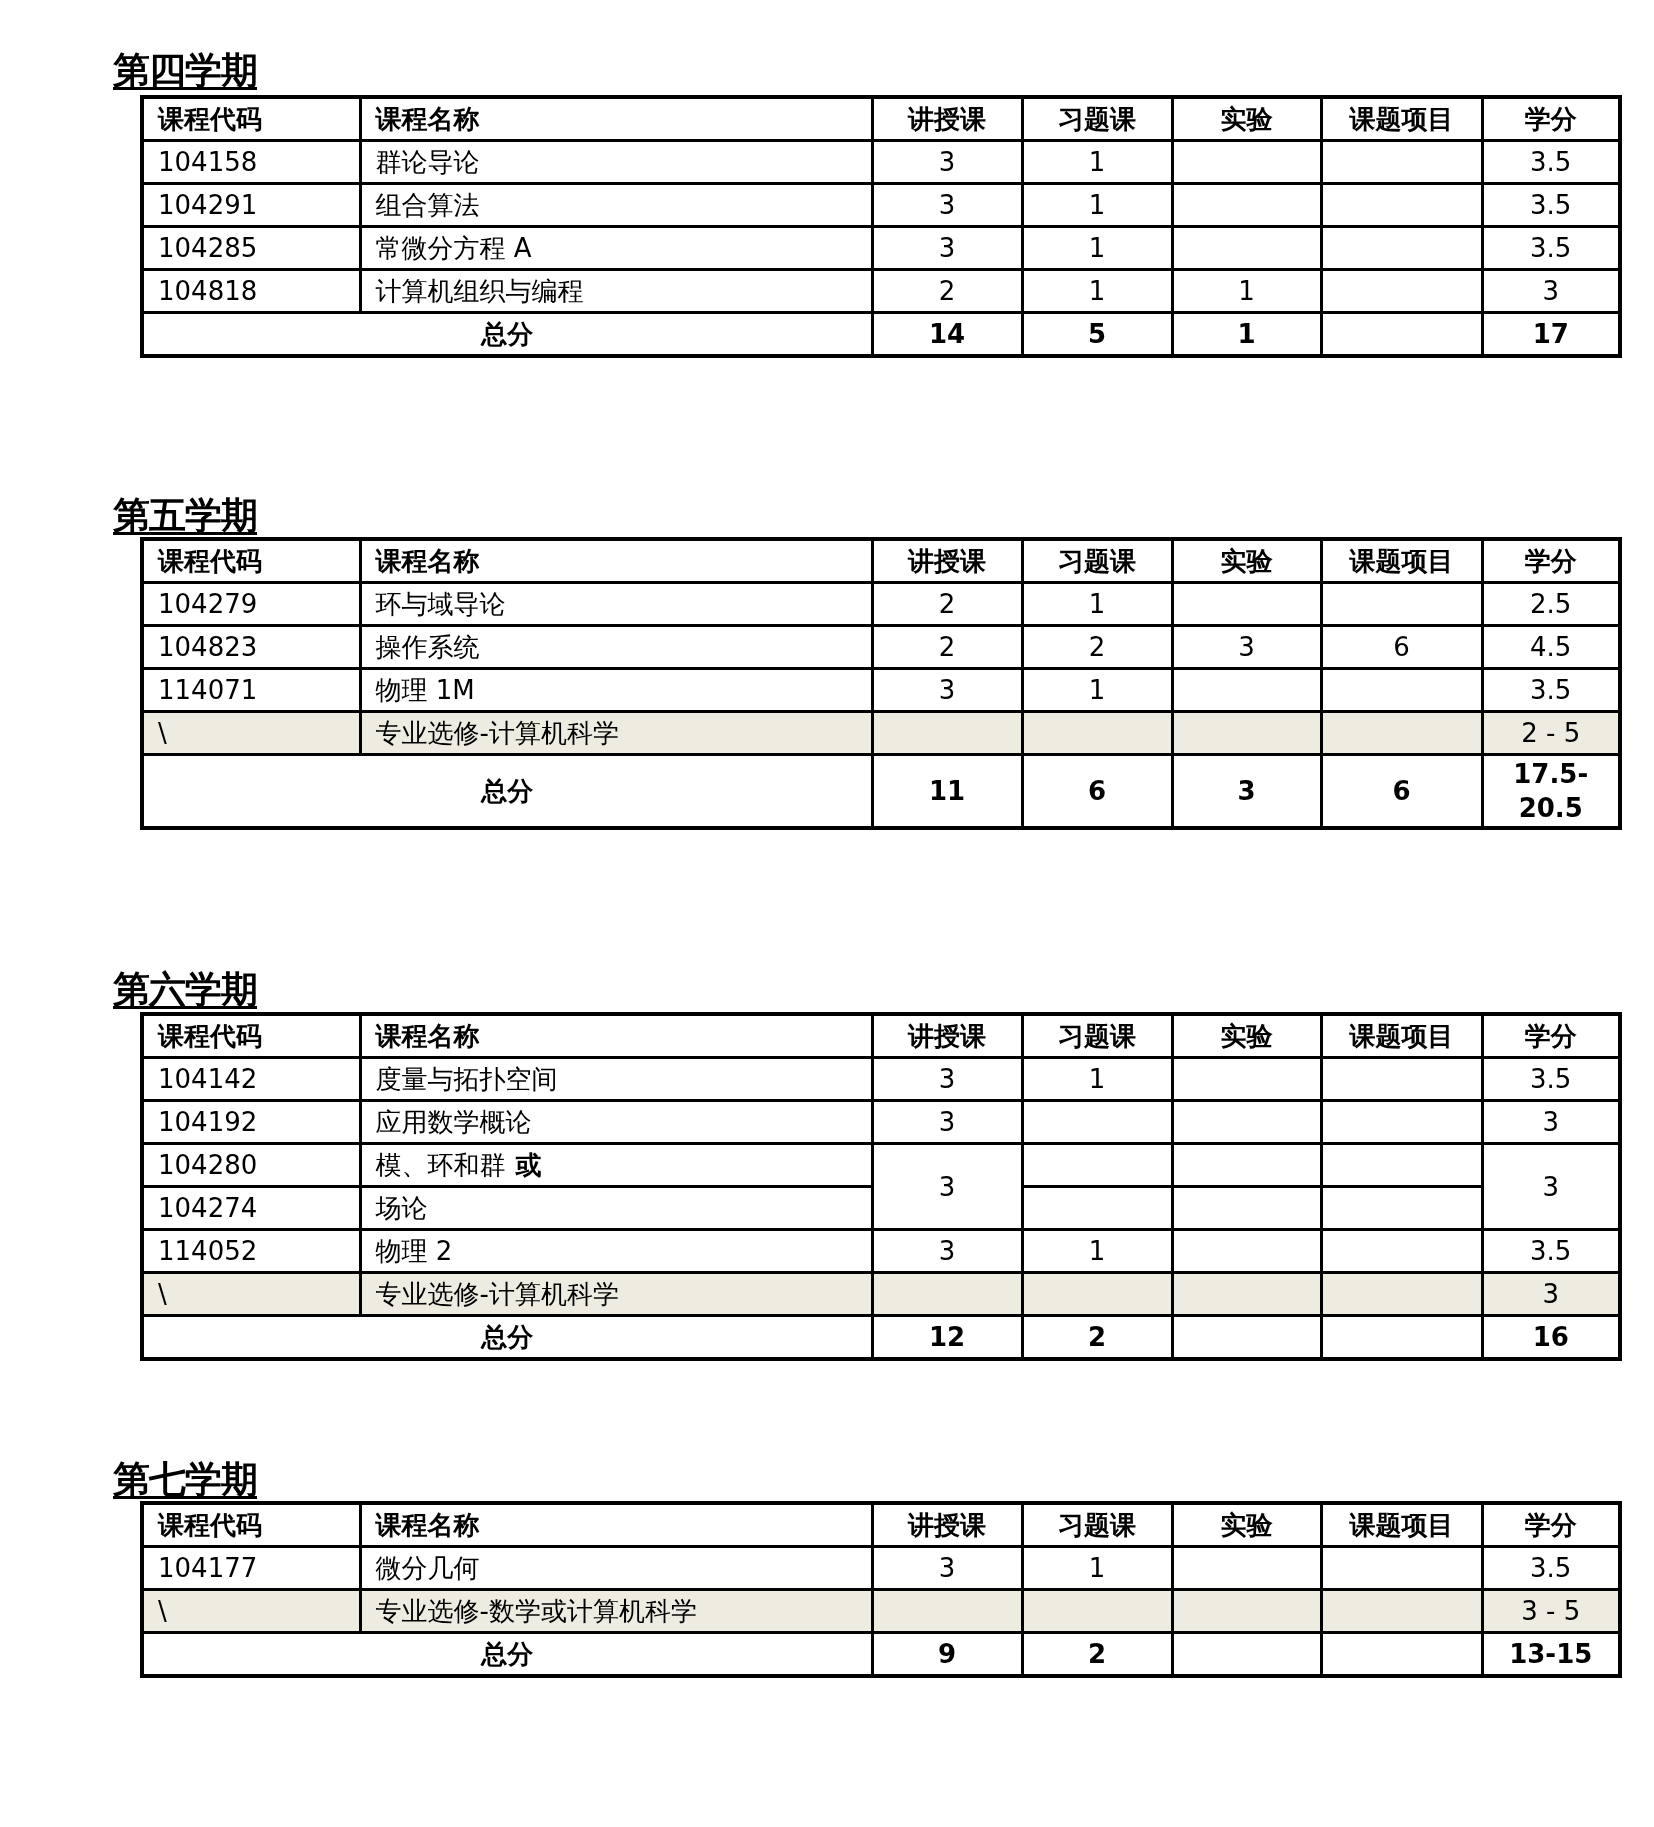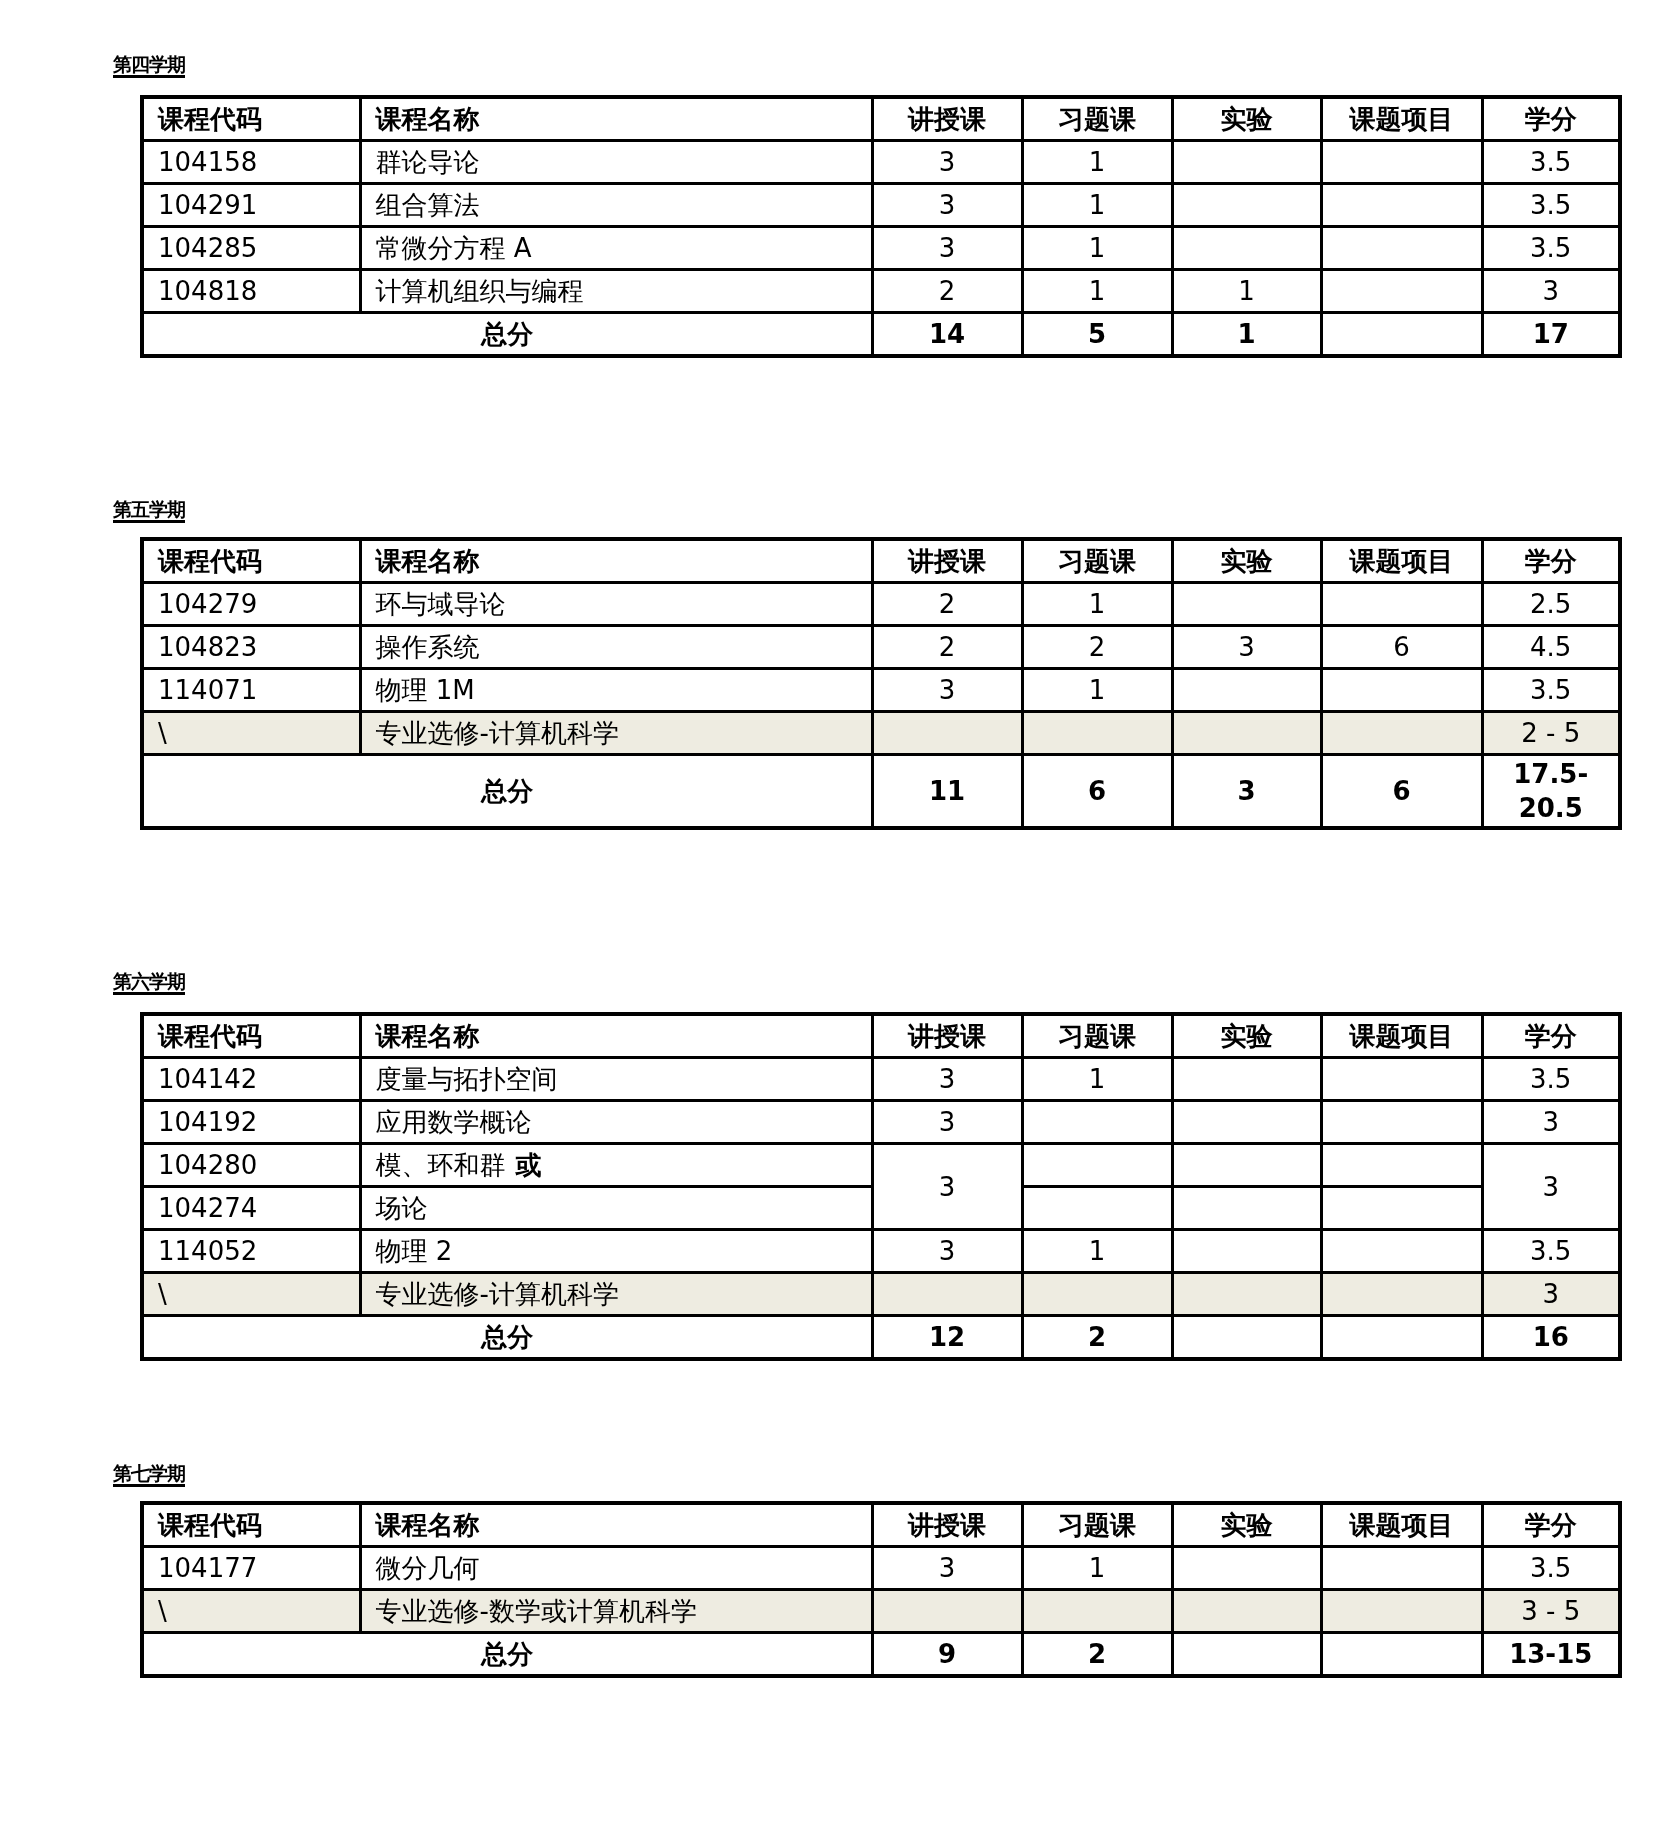--- a/index.html
+++ b/index.html
@@ -2,23 +2,23 @@
 <html><head>
 <meta charset="utf-8">
 <style>
   html, body { margin: 0; padding: 0; background: #ffffff; }
   body {
     width: 1654px; height: 1827px; position: relative; overflow: hidden;
     font-family: "DejaVu Sans", "Liberation Sans", sans-serif; color: #000;
   }
   .semester { position: absolute; left: 113px; width: 1485px; }
   .sem-title {
-    position: absolute; left: 0; font-size: 19px; font-weight: bold;
+    position: absolute; left: 0; font-size: 37px; font-weight: bold;
     text-decoration: underline; text-decoration-thickness: 3px; text-underline-offset: 4px;
-    line-height: 32px; white-space: nowrap; letter-spacing: -1px;
+    line-height: 32px; white-space: nowrap; letter-spacing: -1px; margin-top: 7px;
   }
   table.plan {
     position: absolute; left: 4px; border-collapse: collapse; table-layout: fixed;
     width: 1478px; border: 4px solid #000; margin-left: 23px;
   }
   table.plan td {
     border: 3.5px solid #000; font-size: 26px; padding: 0; height: 40px;
     text-align: center; vertical-align: middle; overflow: hidden; white-space: nowrap;
   }
   table.plan td.left { text-align: left; padding-left: 14px; }
@@ -170,21 +170,21 @@
       <td>
         <div>17.5-</div>
         <div>20.5</div>
       </td>
     </tr>
   </tbody>
     </table>
 </section>
 
 <section class="semester" style="top:967px;">
-  <div class="sem-title" style="top:0;font-family:Liberation Mono, monospace;">第六学期</div>
+  <div class="sem-title" style="top:0;">第六学期</div>
   <table class="plan" style="top:45px;">
     <colgroup>
         <col class="c0">
         <col class="c1">
         <col class="c2">
         <col class="c3">
         <col class="c4">
         <col class="c5">
         <col class="c6">
       </colgroup>

